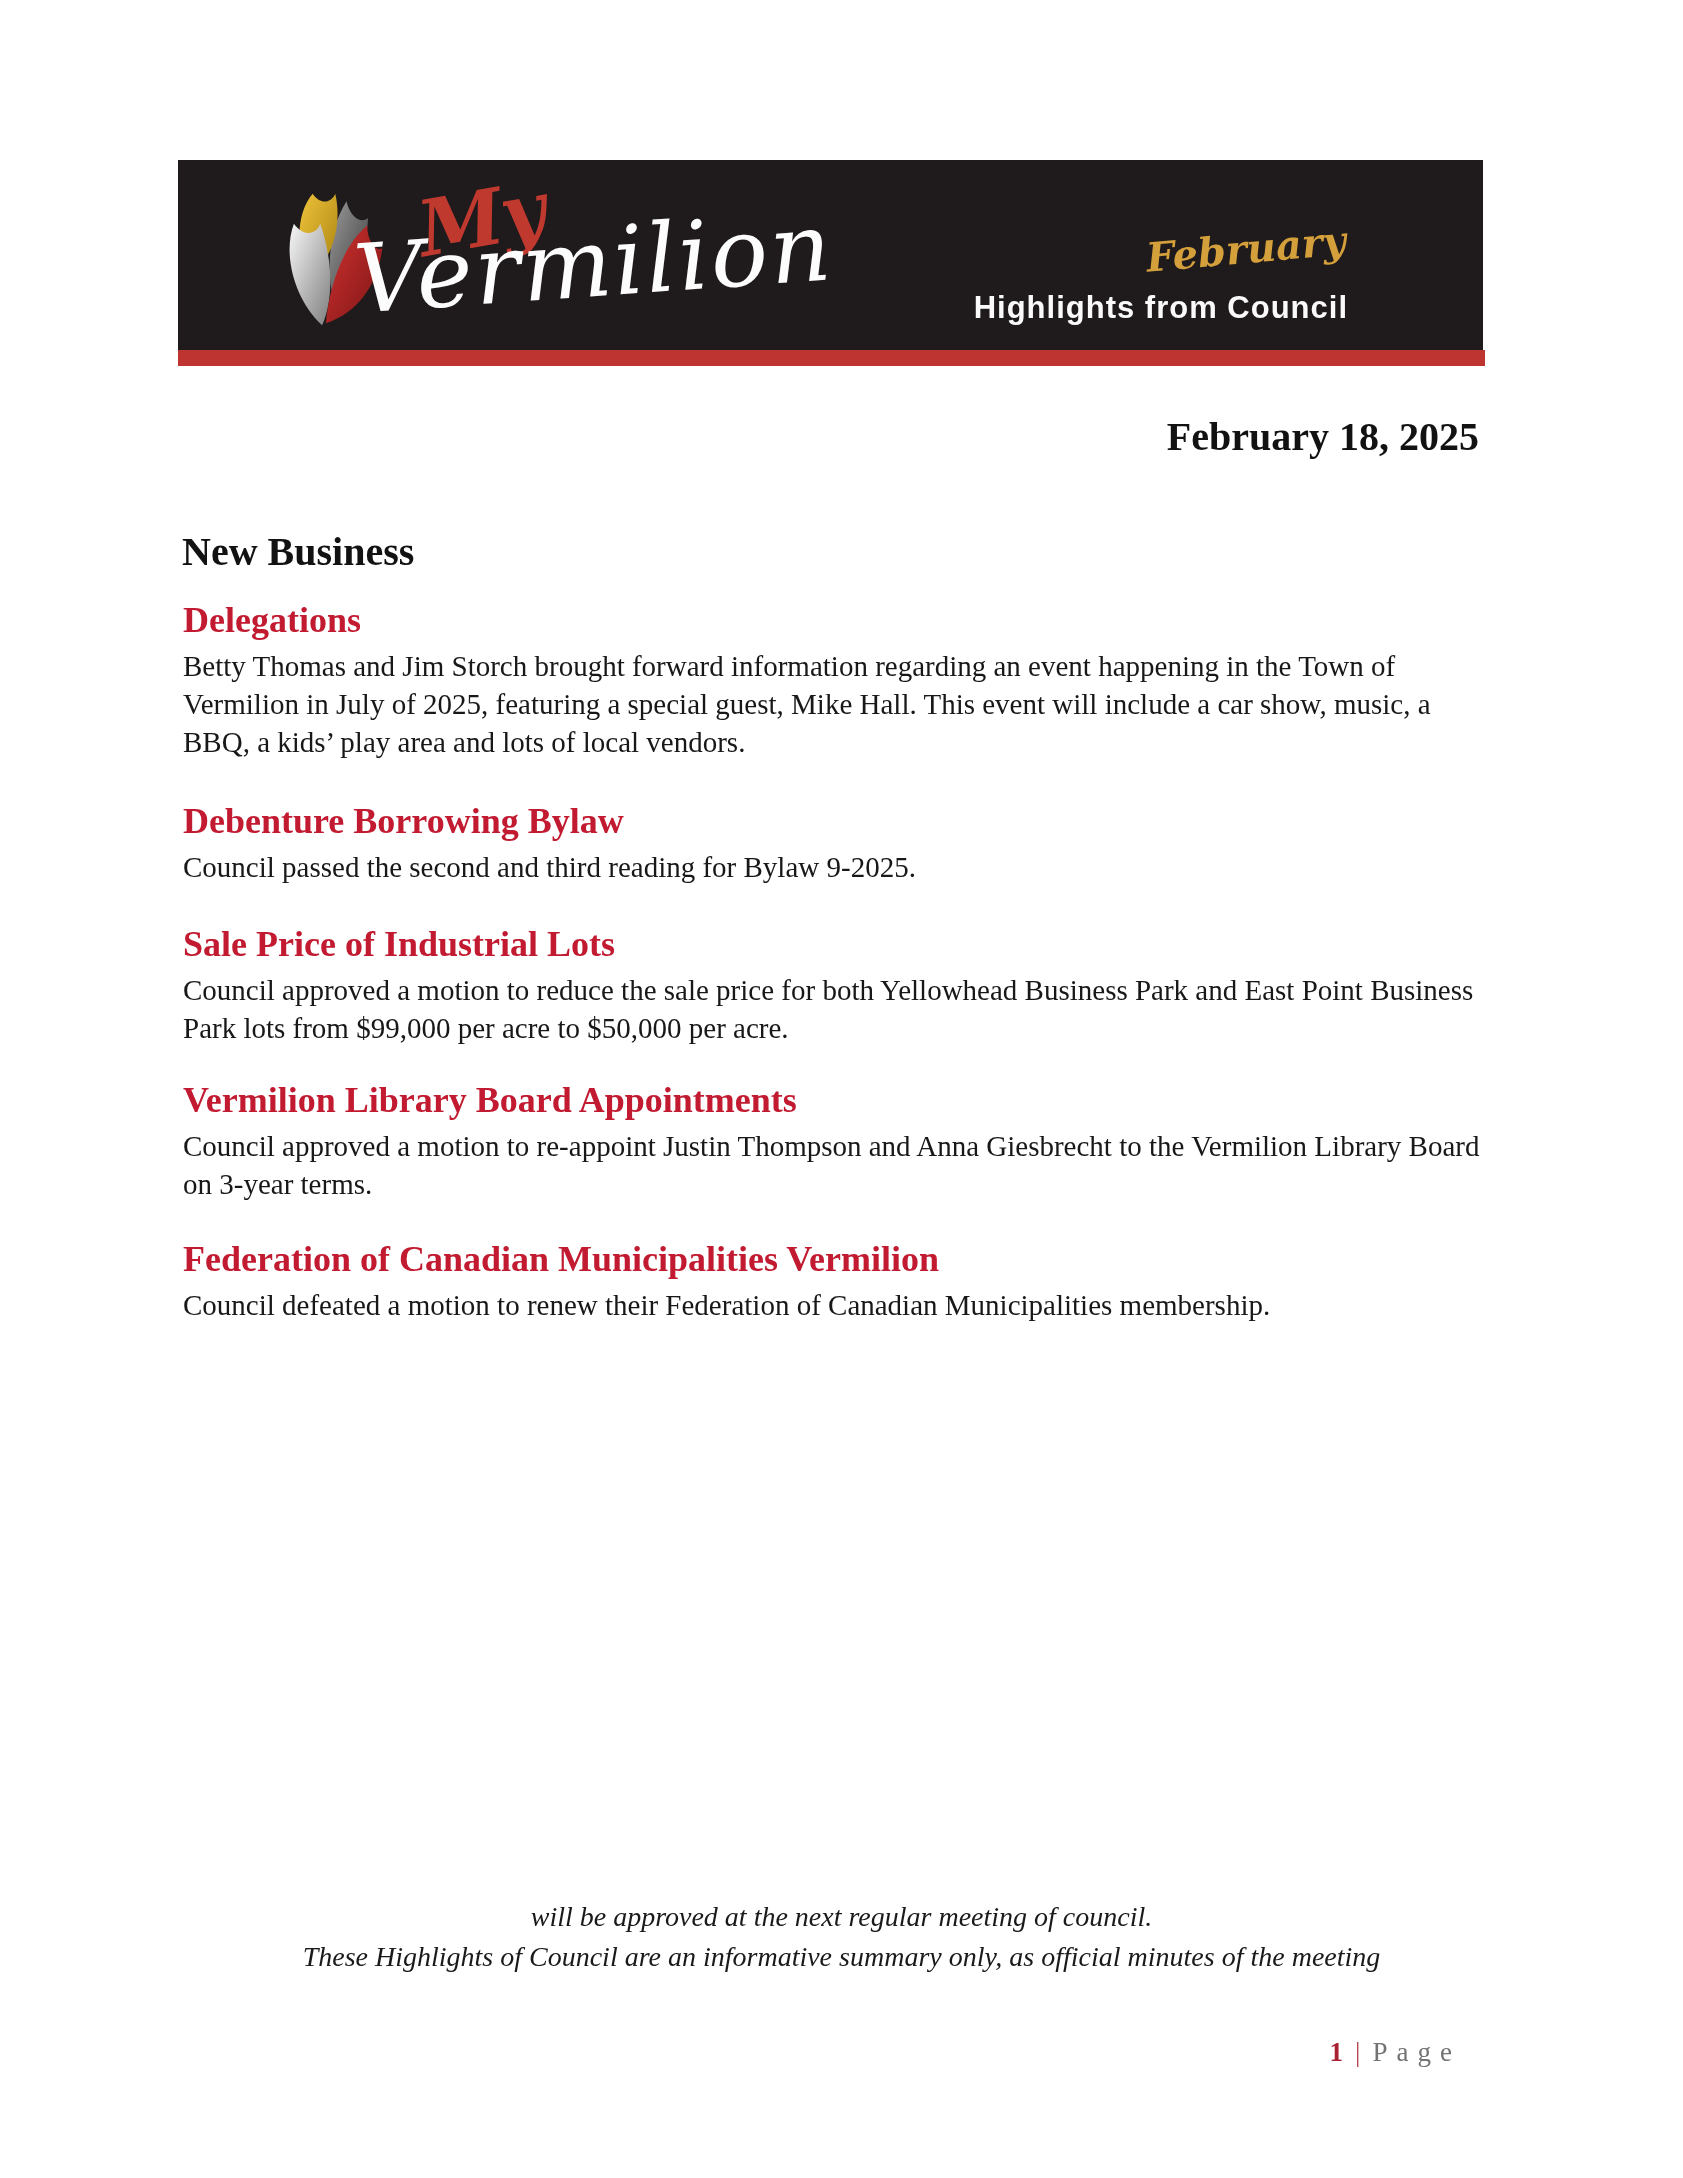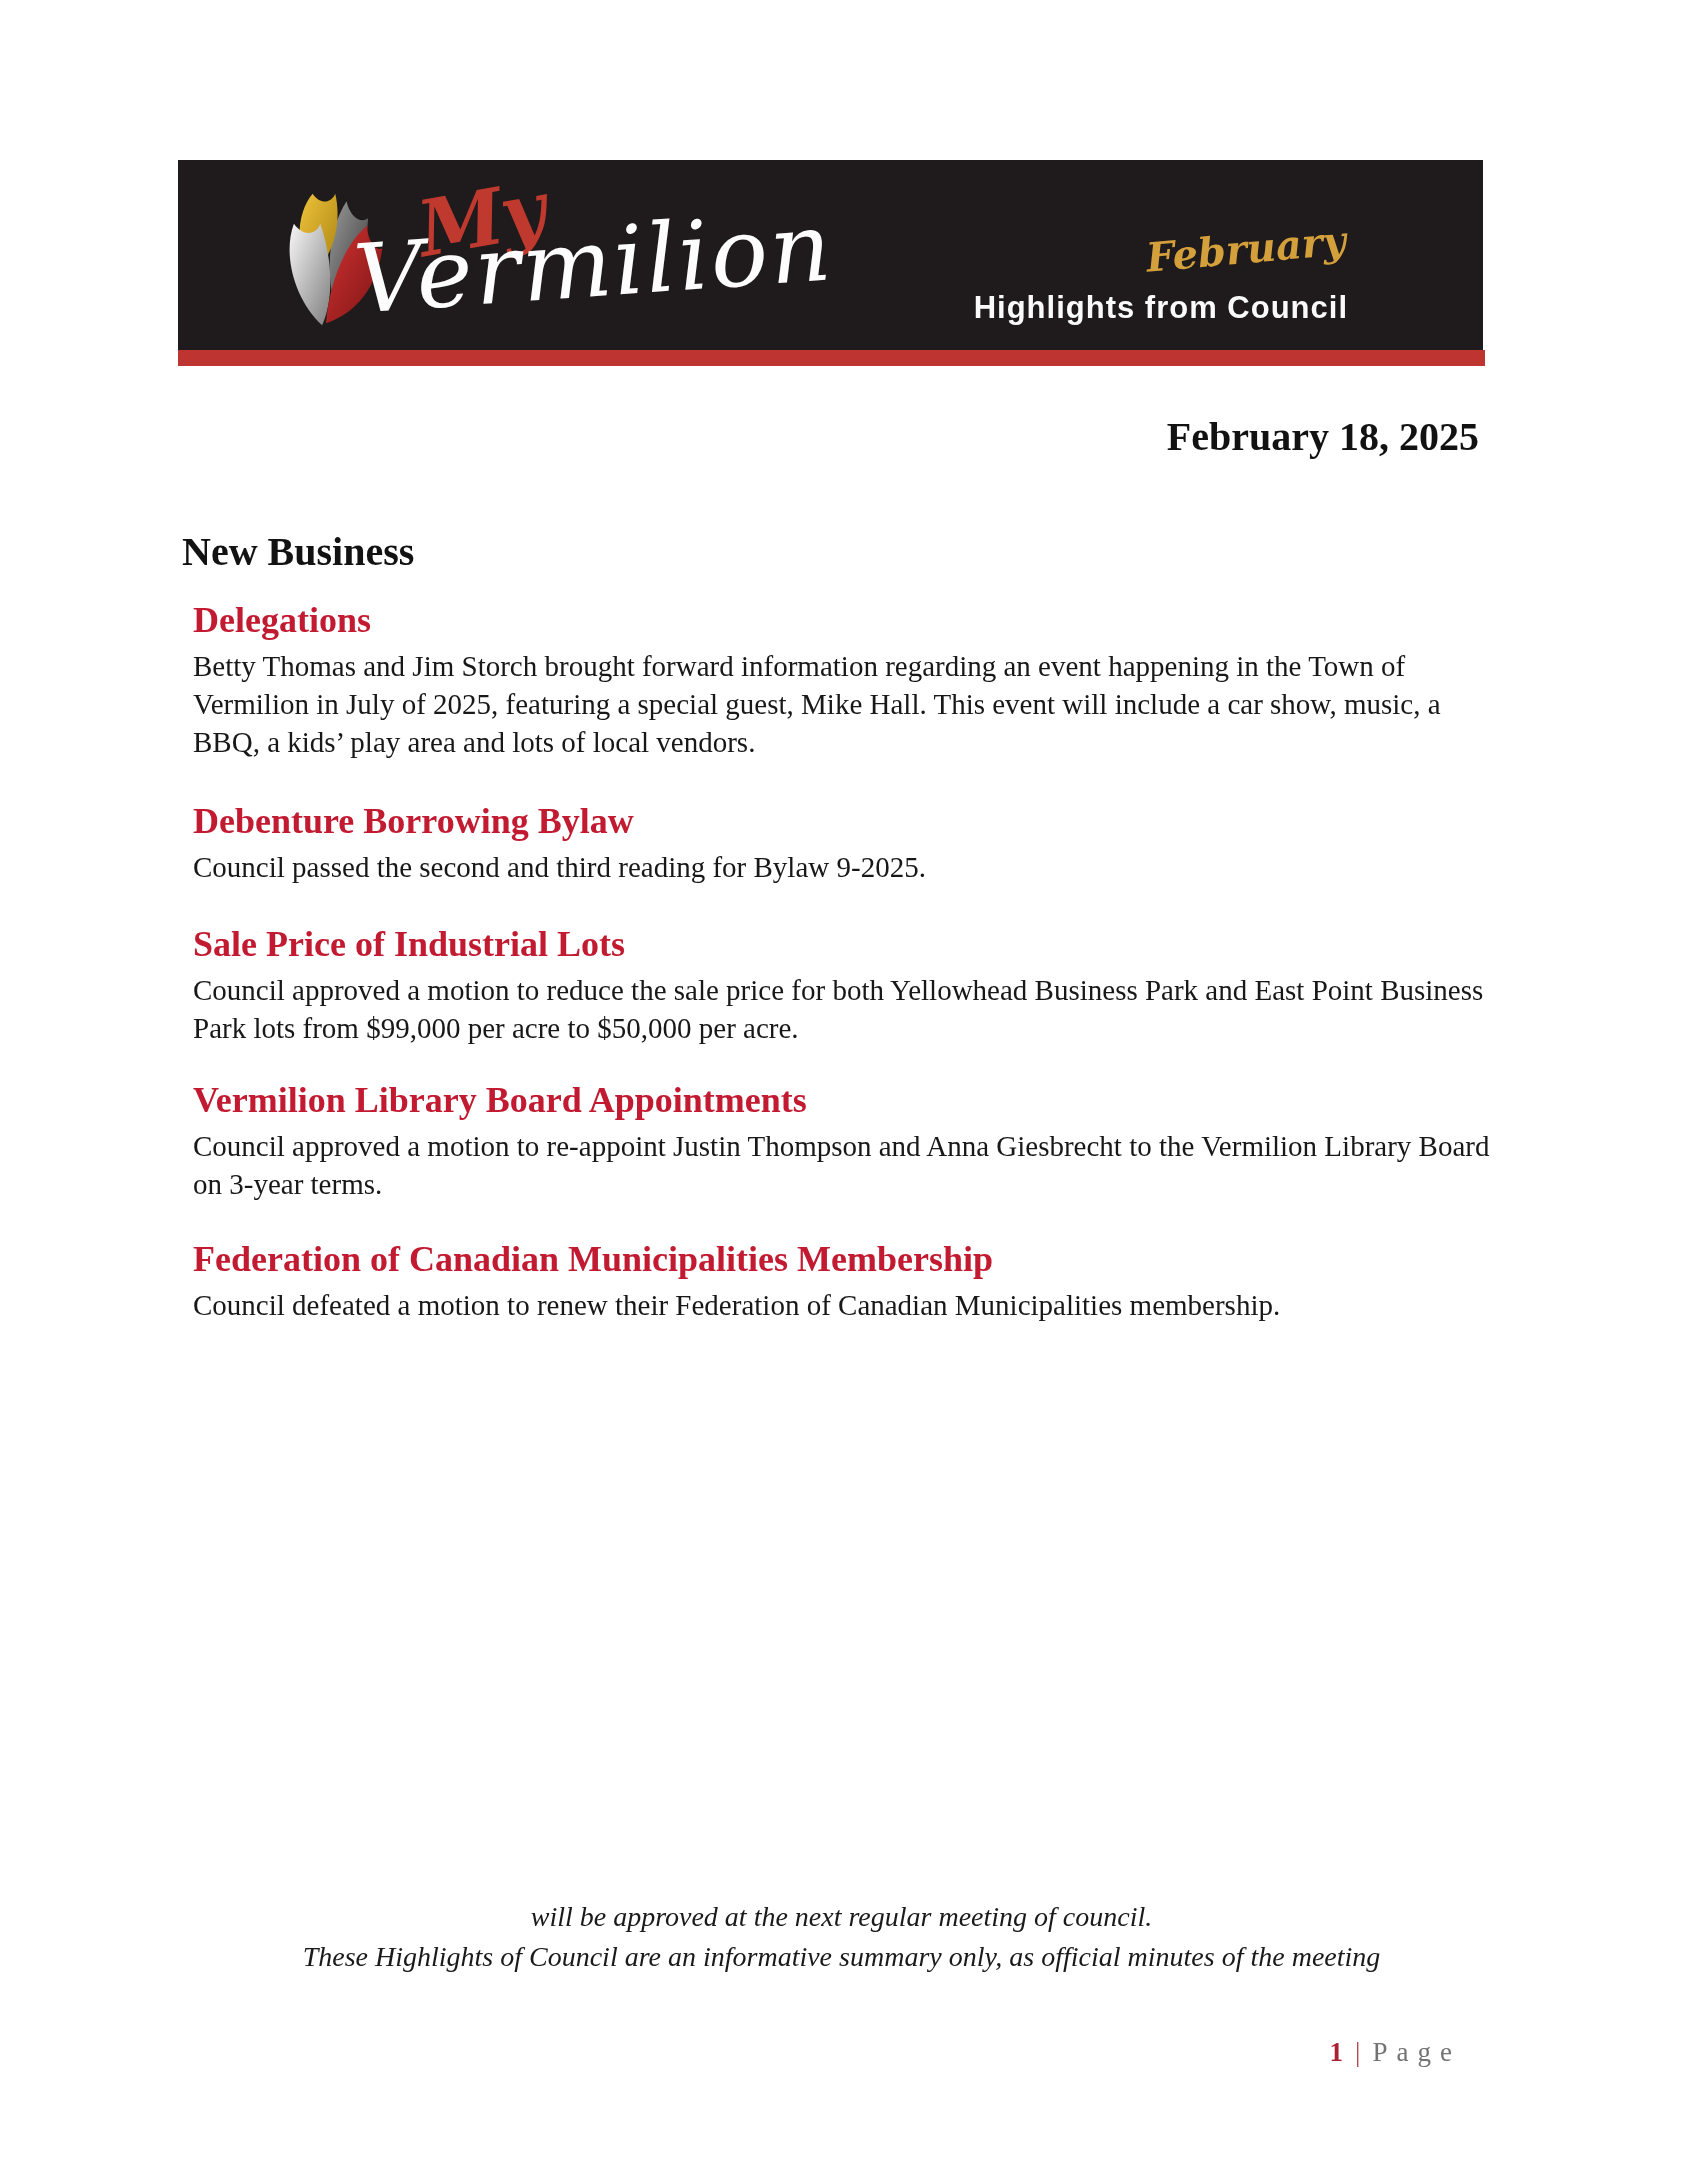--- a/index.html
+++ b/index.html
@@ -86,21 +86,21 @@
   .main-heading {
     position: absolute;
     left: 182px; top: 529px;
     margin: 0;
     font-size: 40px; line-height: 46px;
     font-weight: bold;
     color: #121212;
   }
   .sec {
     position: absolute;
-    left: 193px;
+    left: 183px;
     width: 1299px;
   }
   .sec h3 {
     margin: 0 0 6px 0;
     font-size: 36px; line-height: 42px;
     font-weight: bold;
     color: #C21A30;
   }
   .sec p {
     margin: 0;
@@ -194,21 +194,21 @@
     <h3>Sale Price of Industrial Lots</h3>
     <p>Council approved a motion to reduce the sale price for both Yellowhead Business Park and East Point Business Park lots from $99,000 per acre to $50,000 per acre.</p>
   </section>
 
   <section class="sec" style="top:1079px">
     <h3>Vermilion Library Board Appointments</h3>
     <p>Council approved a motion to re-appoint Justin Thompson and Anna Giesbrecht to the Vermilion Library Board on 3-year terms.</p>
   </section>
 
   <section class="sec" style="top:1238px">
-    <h3>Federation of Canadian Municipalities Membership</h3>
+    <h3>Federation of Canadian Municipalities Vermilion</h3>
     <p>Council defeated a motion to renew their Federation of Canadian Municipalities membership.</p>
   </section>
 
   <div class="footer-note">
     <div>will be approved at the next regular meeting of council.</div>
     <div>These Highlights of Council are an informative summary only, as official minutes of the meeting</div>
   </div>
 
   <div class="page-footer">
     <span class="num">1</span><span class="sep">|</span><span class="lbl">Page</span>

